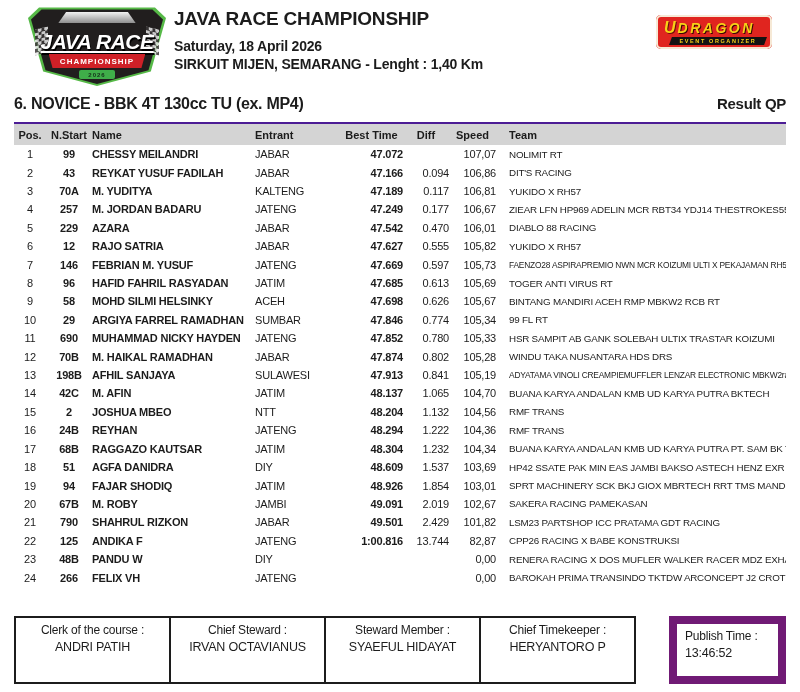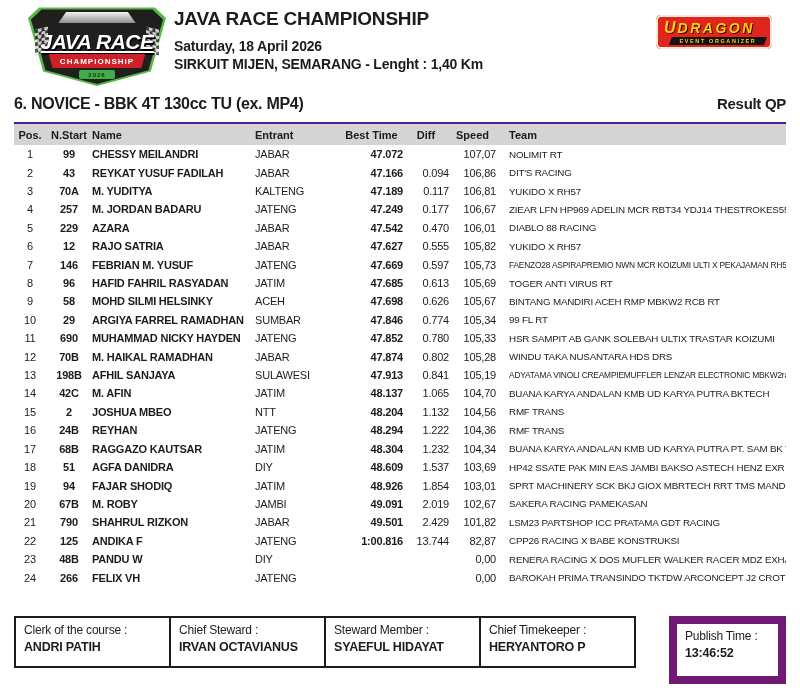--- a/index.html
+++ b/index.html
@@ -79,26 +79,26 @@
   .c-right  { text-align:right; }
   .c-bold   { font-weight:bold; }
   .h-team, .c-team { padding-left:13px; }
   .c-team { font-size:9.8px; letter-spacing:-0.2px; white-space:nowrap; overflow:hidden; }
   .c-team.small { font-size:8.4px; }
   .c-name { font-weight:bold; white-space:nowrap; overflow:hidden; }
 
   
   .footer { position:absolute; top:616px; left:14px; right:14px; height:70px; }
   .officials { position:absolute; left:0; top:0; display:flex; }
-  .obox { width:157px; height:52px; border:2px solid #1c1c1c; padding:5px 8px; }
+  .obox { width:157px; height:68px; border:2px solid #1c1c1c; padding:5px 8px;text-align:center; }
   .obox + .obox { margin-left:-2px; }
   .publish-box { position:absolute; right:0; top:0; width:117px; height:68px;
     border:8px solid #701a75; padding:5px 8px; }
   .obox-label { font-size:12px; letter-spacing:-0.2px; }
-  .obox-value { font-size:12.5px; font-weight:bold; margin-top:3px; letter-spacing:-0.2px; }
+  .obox-value { font-size:12.5px; font-weight:normal; margin-top:3px; letter-spacing:-0.2px; }
 </style>
 </head>
 <body>
 
 <div class="page">
 
   <div class="top-header">
 
     <div class="logo-badge">
       <div class="shield-glow"></div>

